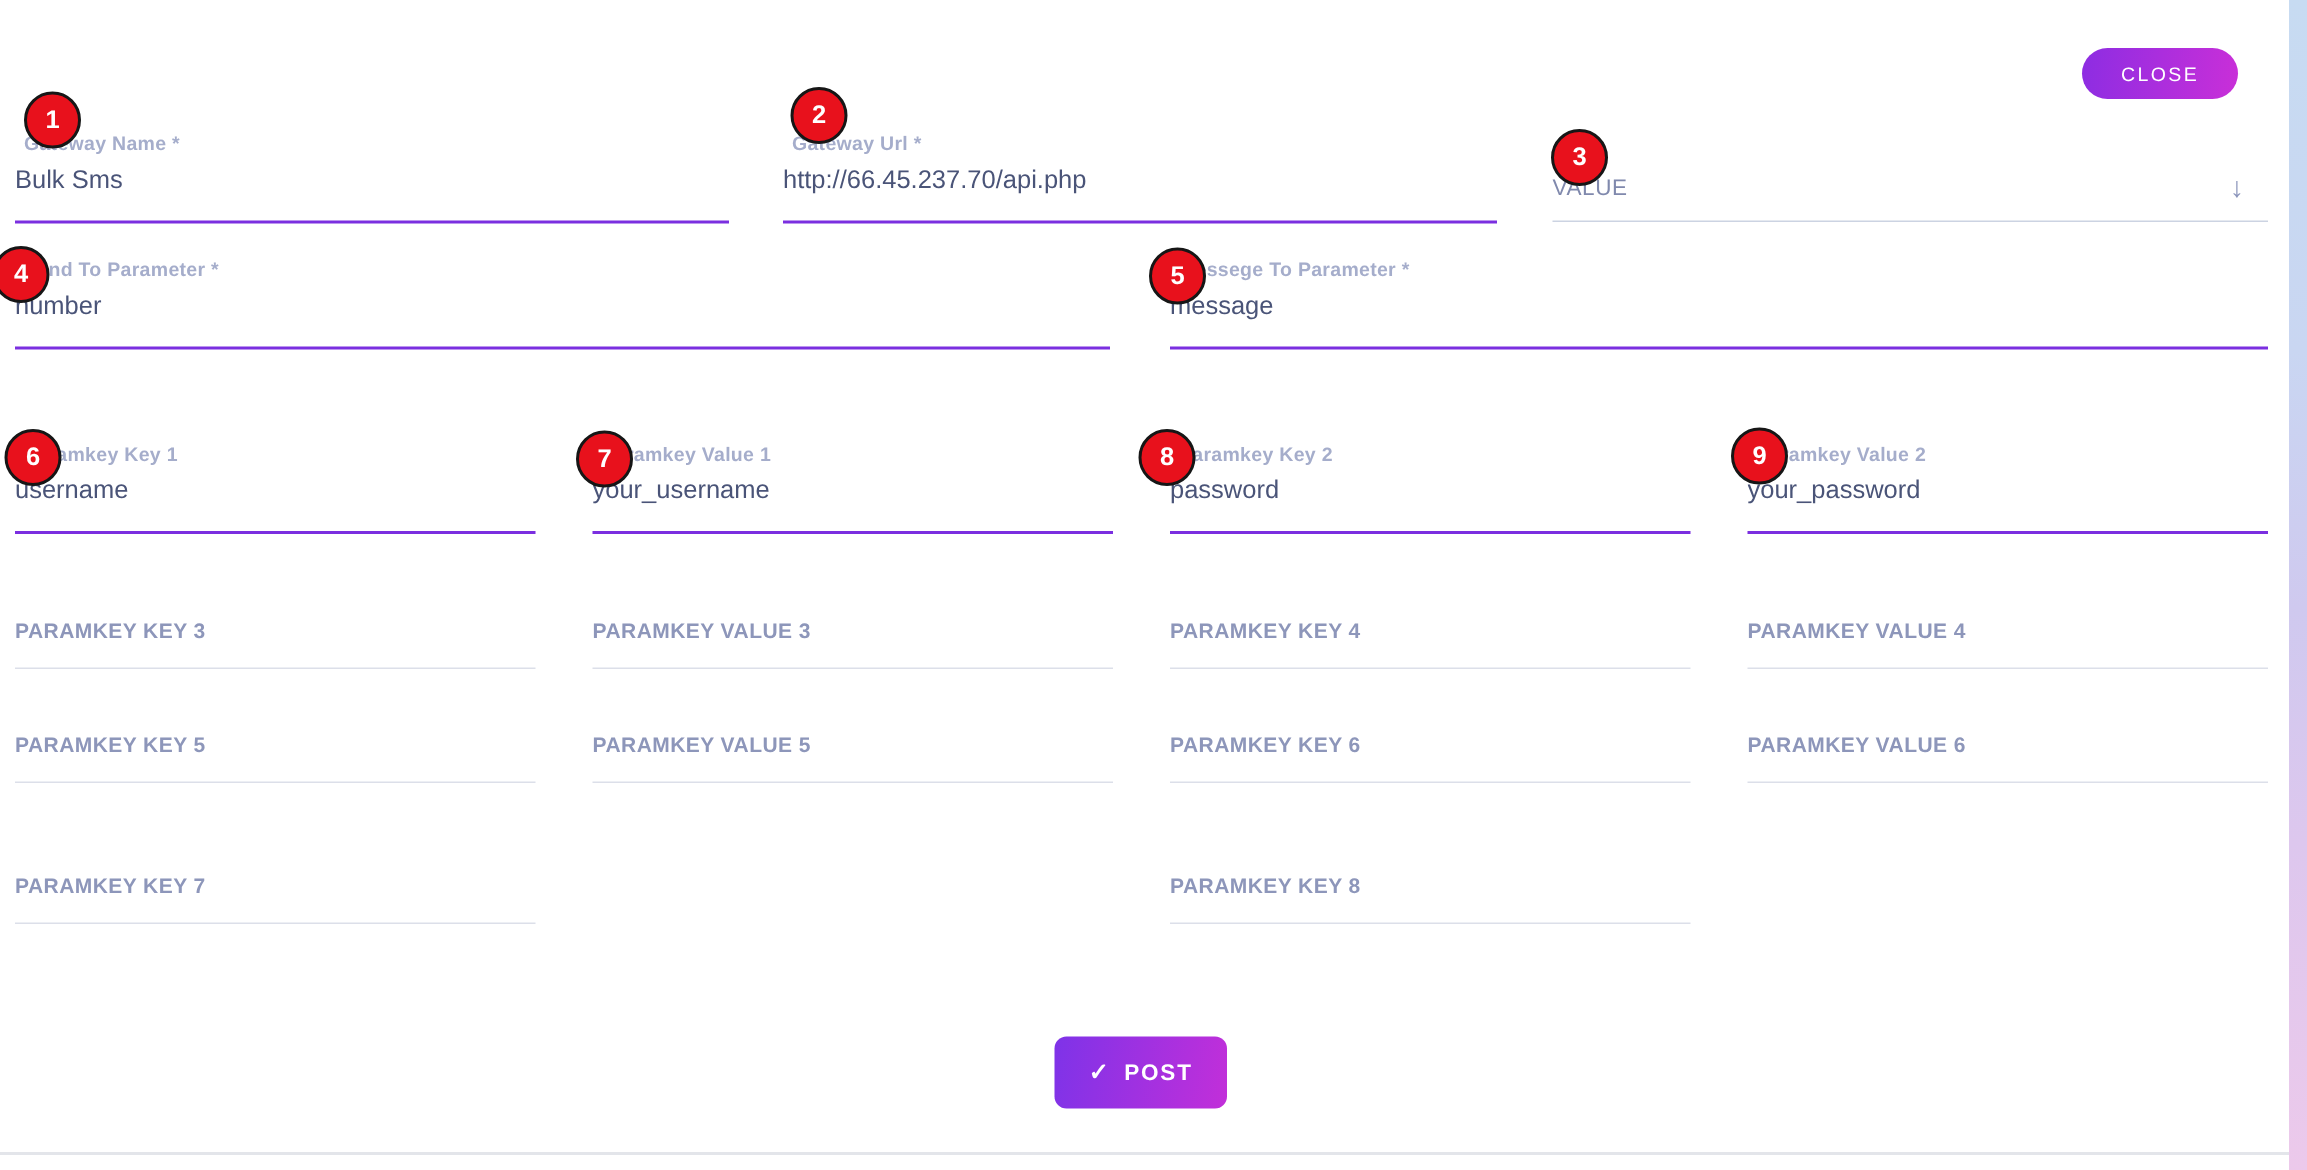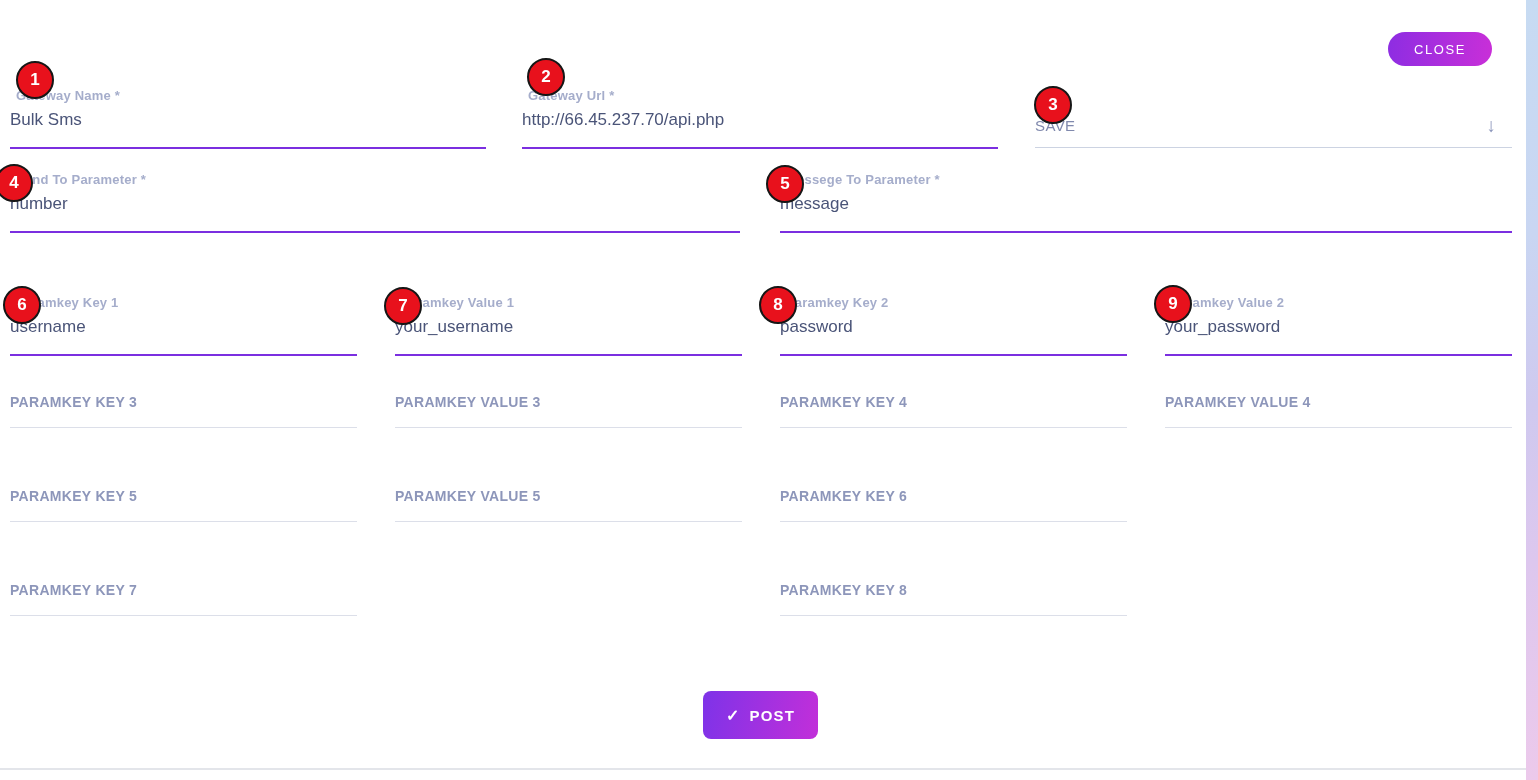--- a/index.html
+++ b/index.html
@@ -35,21 +35,21 @@
   .f5{ left:780px; top:172px; width:732px; }
   .p1{ left:10px;   top:295px; width:347px; }
   .p2{ left:395px;  top:295px; width:347px; }
   .p3{ left:780px;  top:295px; width:347px; }
   .p4{ left:1165px; top:295px; width:347px; }
   .empty input{
     border-bottom:1px solid #dcdfe9; font-size:14px; font-weight:bold;
     color:#4a5478; padding:10px 0 17px 0; letter-spacing:.3px;
   }
   .empty input::placeholder{ color:#8d96ba; opacity:1; }
-  .e-r1{ top:384px; } .e-r2{ top:478px; } .e-r3{ top:572px; }
+  .e-r1{ top:402px; } .e-r2{ top:478px; } .e-r3{ top:572px; }
   .c1{ left:10px; width:347px; } .c2{ left:395px; width:347px;justify-content:center; }
   .c3{ left:780px; width:347px; } .c4{ left:1165px; width:347px; }
   .select{
     position:absolute; left:1035px; top:116px; width:477px;
     border-bottom:1px solid #ccd3e2; display:flex; justify-content:space-between;
     align-items:center; padding:0 0 12px 0; cursor:pointer;
   }
   .select .val{ font-size:15px; color:#8089ad; letter-spacing:.4px; }
   .select .arrow{ color:#8b95bb; font-size:19px; margin-right:16px; line-height:1; }
   .badge{
@@ -88,21 +88,21 @@
     <label>Gateway Name *</label>
     <input type="text" value="Bulk Sms" style="">
   </div>
 
   <div class="field f2">
     <label>Gateway Url *</label>
     <input type="text" value="http://66.45.237.70/api.php" style="">
   </div>
 
   <div class="select">
-    <span class="val">SAVE</span>
+    <span class="val">VALUE</span>
     <span class="arrow">↓</span>
   </div>
 
   <div class="field f4">
     <label>Send To Parameter *</label>
     <input type="text" value="number" style="">
   </div>
 
   <div class="field f5">
     <label>Messege To Parameter *</label>
@@ -141,20 +141,23 @@
 
   <div class="field empty e-r2 c1">
     <input type="text" placeholder="PARAMKEY KEY 5" style="">
   </div>
   <div class="field empty e-r2 c2">
     <input type="text" placeholder="PARAMKEY VALUE 5" style="">
   </div>
   <div class="field empty e-r2 c3">
     <input type="text" placeholder="PARAMKEY KEY 6" style="">
   </div>
+  <div class="field empty e-r2 c4">
+    <input type="text" placeholder="PARAMKEY VALUE 6" style="">
+  </div>
 
   <div class="field empty e-r3 c1">
     <input type="text" placeholder="PARAMKEY KEY 7" style="">
   </div>
   <div class="field empty e-r3 c3">
     <input type="text" placeholder="PARAMKEY KEY 8" style="">
   </div>
 
   <span class="badge b1">1</span>
   <span class="badge b2">2</span>

